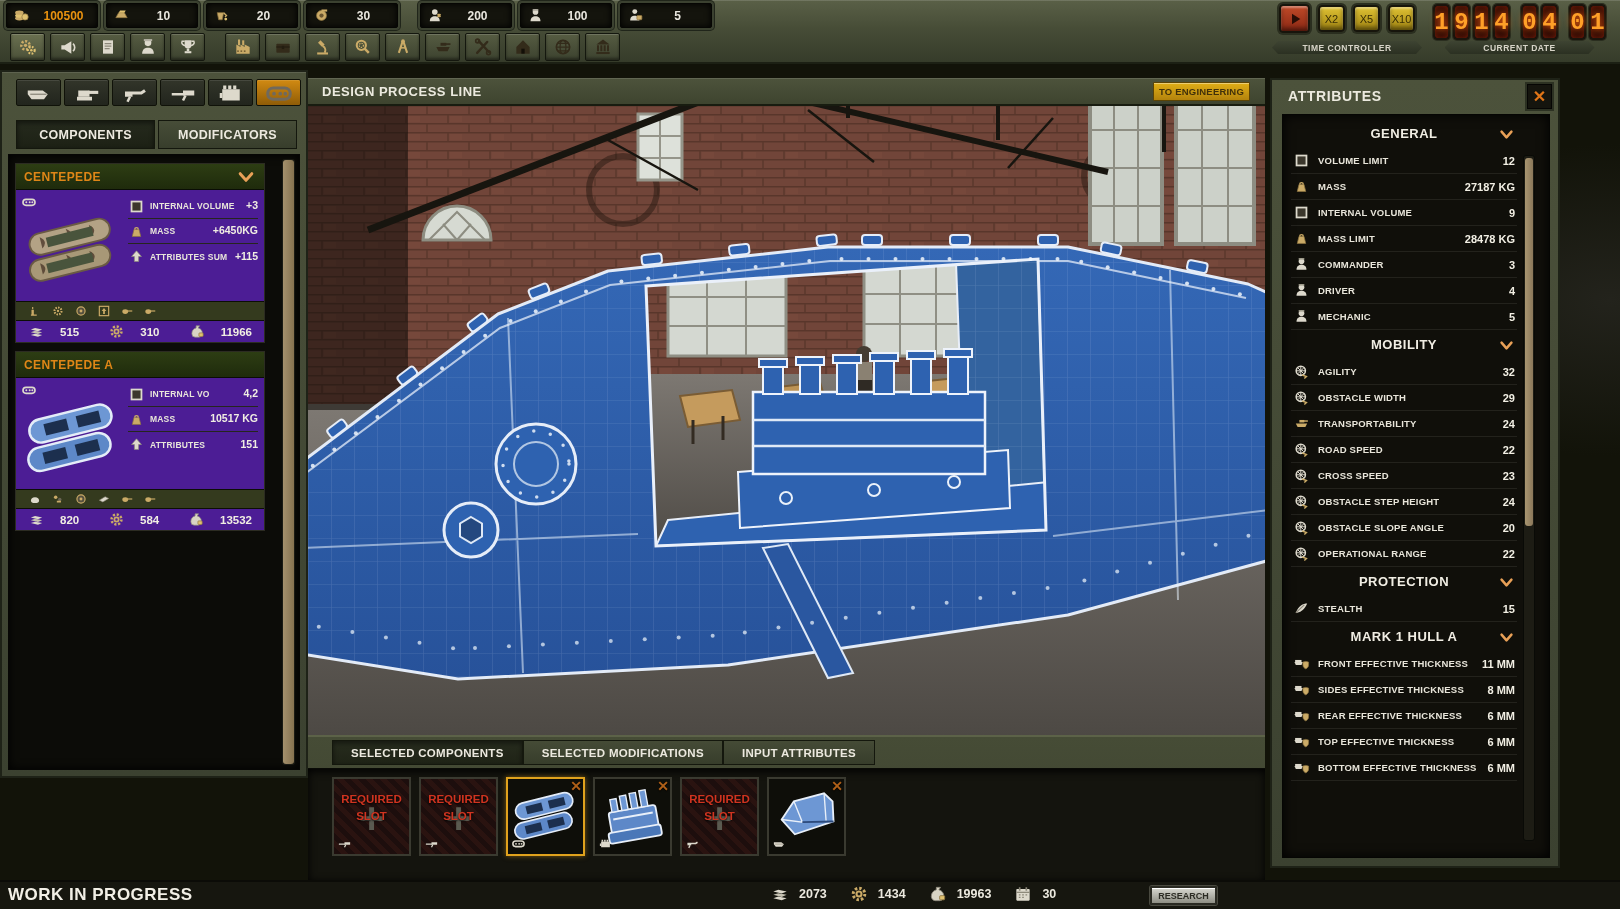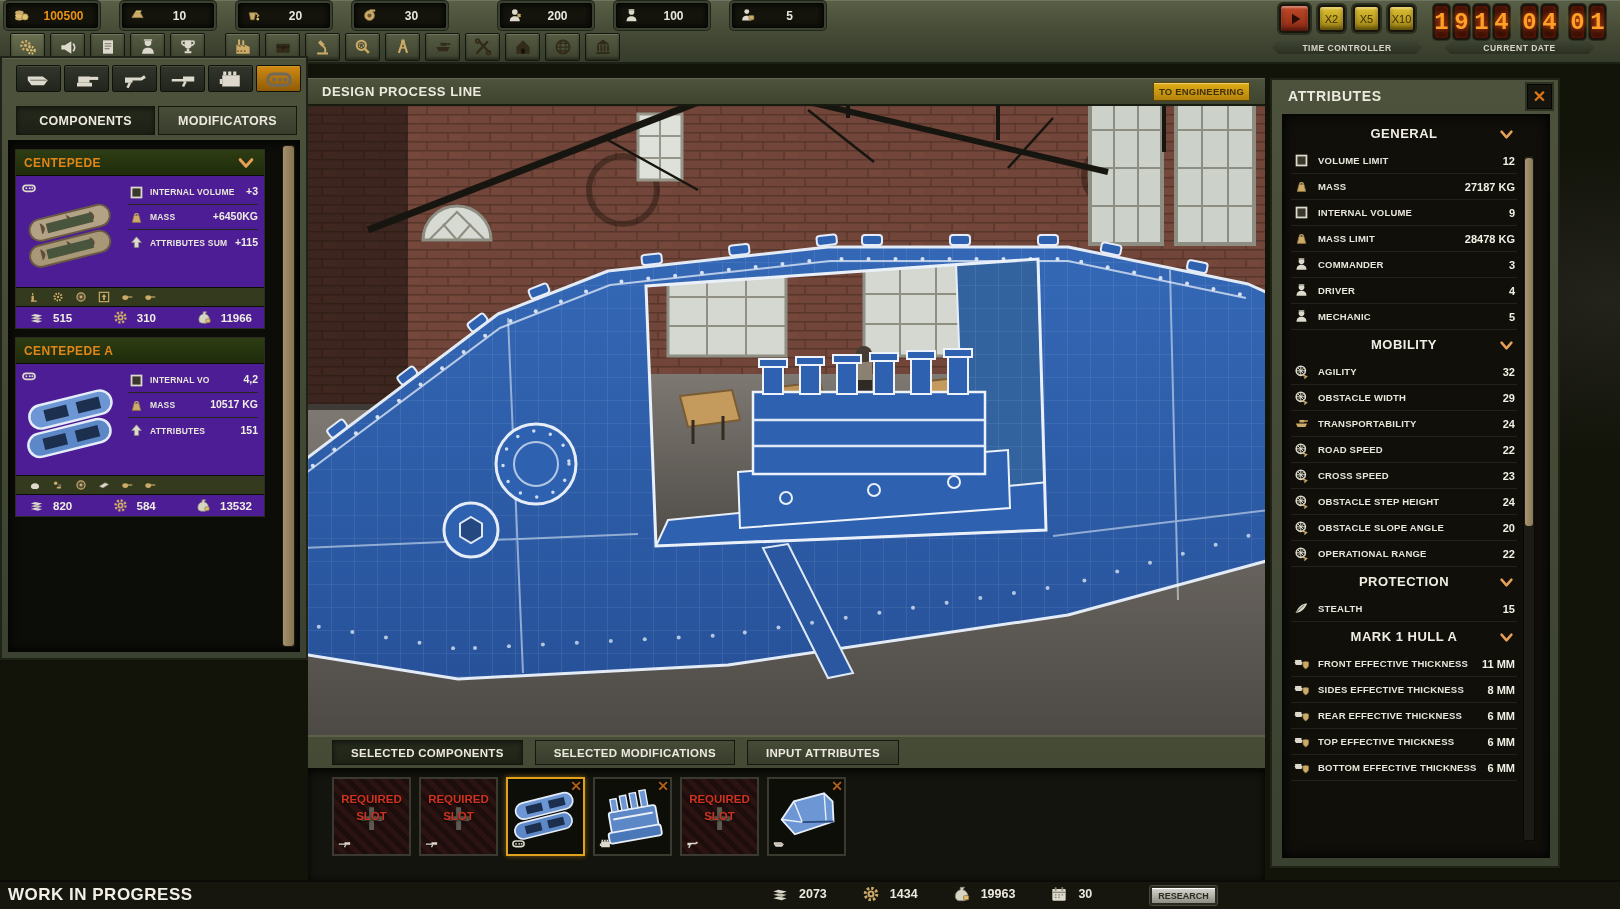--- a/index.html
+++ b/index.html
@@ -6,21 +6,21 @@
   html,body { width:1620px; height:909px; overflow:hidden; }
   body { font-family:"Liberation Sans", sans-serif; background:#14150e; }
   .app { position:relative; width:1620px; height:909px; background:
     radial-gradient(420px 260px at 1610px 300px, #23231c 0%, #121309 60%),
     linear-gradient(#1a1b13,#14150e); }
 
   
   .topbar { position:absolute; left:0; top:0; width:1620px; height:64px;
     background:linear-gradient(#5a6047,#474d37 45%,#363c2a);
     border-bottom:2px solid #1c2014; box-shadow:inset 0 1px 0 rgba(255,255,255,.14); }
-  .res-row { position:absolute; left:6px; top:3px; display:flex; gap:24px; align-items:center; }
+  .res-row { position:absolute; left:6px; top:3px; display:flex; gap:8px; align-items:center; }
   .chip { width:92px; height:25px; background:#14140d; border:1px solid #060603; border-radius:2px;
     box-shadow:0 0 0 2px #3b4130, 0 0 0 3px #20251a, inset 0 0 6px #000;
     display:flex; align-items:center; padding:0 6px; gap:6px; }
   .chip .val { flex:1; text-align:center; color:#e8e6de; font-size:12px; font-weight:bold; }
   .chip.money .val { color:#e9920f; }
   .chip-gap { width:6px; }
   .menu-row { position:absolute; left:10px; top:33px; display:flex; gap:5px; align-items:center; }
   .mbtn { width:35px; height:28px; background:linear-gradient(#565c42,#3c422f);
     border:1px solid #14170e; border-radius:2px; display:flex; align-items:center; justify-content:center;
     box-shadow:inset 0 1px 0 rgba(255,255,255,.16), inset 0 -2px 3px rgba(0,0,0,.4); cursor:pointer; }
@@ -43,21 +43,21 @@
     display:flex; align-items:center; justify-content:center; white-space:nowrap; }
   .date-digits { display:flex; gap:3px; align-items:center; }
   .dgroup { display:flex; gap:3px; margin-right:8px; }
   .dgroup:last-child { margin-right:0; }
   .digit { width:17px; height:36px; background:radial-gradient(#3a0e06,#160503 80%);
     border:2px solid #1a140c; border-radius:4px; box-shadow:0 0 0 1px #2a2e1f, inset 0 0 7px #83200a;
     color:#ffa028; font-size:24px; font-weight:bold; font-family:"Liberation Mono",monospace;
     display:flex; align-items:center; justify-content:center; text-shadow:0 0 7px #ff6a10; }
 
   
-  .left-panel { position:absolute; left:0; top:56px; width:308px; height:604px;
+  .left-panel { position:absolute; left:0; top:70px; width:308px; height:708px;
     background:linear-gradient(#4c523b,#3b4130); border:2px solid #1e2217;
     box-shadow:inset 0 1px 0 rgba(255,255,255,.1); }
   .cat-row { position:absolute; left:14px; top:7px; display:flex; gap:3px; }
   .cat-btn { width:45px; height:27px; background:linear-gradient(#32352a,#22251d);
     border:1px solid #101209; border-radius:2px; display:flex; align-items:center; justify-content:center; cursor:pointer;
     box-shadow:inset 0 1px 0 rgba(255,255,255,.1); }
   .cat-btn.sel { background:linear-gradient(#d18a12,#8f5c07); }
   .cat-btn.sel svg { filter:brightness(.45) sepia(.4); }
   .tab-row { position:absolute; left:14px; top:48px; display:flex; gap:3px; }
   .ltab { width:139px; height:29px; display:flex; align-items:center; justify-content:center;
@@ -77,41 +77,41 @@
   .mini-ic { position:absolute; left:5px; top:4px; }
   .thumb { position:absolute; left:8px; top:18px; }
   .stats { position:absolute; left:112px; right:6px; top:4px; }
   .srow { display:flex; align-items:center; gap:5px; height:25px; border-bottom:1px solid #26261d; }
   .srow:last-child { border-bottom:none; }
   .srow .lab { color:#e8e5da; font-size:8.5px; font-weight:bold; flex:1; letter-spacing:.2px; }
   .srow .val { color:#f0ede2; font-size:10.5px; font-weight:bold; text-align:right; max-width:52px; line-height:1.05; }
   .card-strip { height:20px; background:#343a1e; border-top:1px solid #0c0e06; border-bottom:1px solid #0c0e06;
     display:flex; align-items:center; gap:9px; padding:0 12px; }
   .card-foot { height:21px; display:flex; align-items:center; justify-content:space-between; padding:0 12px; }
-  .cost { display:flex; align-items:center; gap:8px; color:#f0ede2; font-size:11.5px; font-weight:bold; }
+  .cost { display:flex; align-items:center; gap:15px; color:#f0ede2; font-size:11.5px; font-weight:bold; }
 
   
   .viewport { position:absolute; left:308px; top:78px; width:957px; height:657px; overflow:hidden; background:#2a2520; }
   .scene { position:absolute; left:0; top:0; width:957px; height:657px; }
   .vp-header { position:absolute; left:0; top:0; width:957px; height:28px;
     background:linear-gradient(#4d533c,#3e442f); border-bottom:2px solid #181c10;
     box-shadow:inset 0 1px 0 rgba(255,255,255,.12); display:flex; align-items:center; }
   .vp-title { color:#eceadf; font-size:13px; font-weight:bold; letter-spacing:.5px; margin-left:14px; }
   .name-input { position:absolute; left:338px; top:3px; width:326px; height:21px; background:#0d0d09;
     border:1px solid #050504; border-radius:2px; color:#e08818; font-size:12px; font-weight:bold;
     padding:0 8px; box-shadow:inset 0 0 6px #000; outline:none; font-family:"Liberation Sans",sans-serif; }
   .eng-btn { position:absolute; right:15px; top:4px; width:97px; height:19px;
     background:linear-gradient(#e0ae17,#b3830c); border:1px solid #5c4405; border-radius:1px;
     color:#40300a; font-size:9.5px; font-weight:bold; display:flex; align-items:center; justify-content:center;
     box-shadow:inset 0 1px 0 rgba(255,255,255,.4); cursor:pointer; letter-spacing:.2px; }
 
   
   .bottom-panel { position:absolute; left:308px; top:735px; width:957px; height:145px;
     background:linear-gradient(#464c36,#3a402d); border-top:2px solid #5c6248; }
-  .btab-row { position:absolute; left:24px; top:3px; display:flex; gap:12px; }
+  .btab-row { position:absolute; left:24px; top:3px; display:flex; gap:0; }
   .btab { height:25px; padding:0 18px; display:flex; align-items:center; color:#ece9df;
     font-size:11.5px; font-weight:bold; letter-spacing:.3px; background:linear-gradient(#454b36,#373d2b);
     border:1px solid #141必70d; border:1px solid #14170d; cursor:pointer; }
   .btab.active { background:linear-gradient(#272c1e,#1f2316); box-shadow:inset 0 2px 5px rgba(0,0,0,.5); }
   .slot-area { position:absolute; left:0; right:0; top:31px; bottom:0; background:#14140e;
     border-top:1px solid #090a06; box-shadow:inset 0 2px 8px #000; }
   .slots { position:absolute; left:24px; top:8px; display:flex; gap:8px; }
   .slot { position:relative; width:79px; height:79px; background:#0e0e09; border:2px solid #3a3a30; }
   .slot.required { background:repeating-linear-gradient(45deg,#1d0e0d 0 5px,#2a1310 5px 10px); }
   .slot.selected { border-color:#e0a21d; box-shadow:0 0 5px rgba(224,162,29,.5); }
@@ -121,21 +121,21 @@
     font-size:11.5px; font-weight:bold; line-height:1.5; text-shadow:0 1px 2px #000; }
   .slot .corner { position:absolute; left:3px; bottom:3px; }
   .slot .xbtn { position:absolute; right:1px; top:0px; color:#b06018; font-size:14px; font-weight:bold;
     cursor:pointer; text-shadow:0 1px 1px #000; line-height:14px; }
   .slot .item { position:absolute; left:4px; top:6px; }
 
   
   .bottom-strip { position:absolute; left:0; top:880px; width:1620px; height:29px; background:#16160f;
     border-top:2px solid #0b0b07; }
   .wip { position:absolute; left:8px; top:3px; color:#f2efe6; font-size:17px; font-weight:bold; letter-spacing:.5px; }
-  .bstats { position:absolute; left:770px; top:2px; display:flex; align-items:center; gap:34px; }
+  .bstats { position:absolute; left:770px; top:2px; display:flex; align-items:center; gap:22px; }
   .bstat { display:flex; align-items:center; gap:9px; color:#ece9df; font-size:12.5px; font-weight:bold; }
   .research-btn { position:absolute; left:1150px; top:4px; width:67px; height:19px;
     background:linear-gradient(#d8d8d0,#8e8e84); border:2px solid #2a2a22; border-radius:2px;
     color:#2c2c24; font-size:9px; font-weight:bold; display:flex; align-items:center; justify-content:center;
     box-shadow:inset 0 1px 0 #fff, 0 0 0 1px #4a4a40; cursor:pointer; }
 
   
   .right-panel { position:absolute; left:1270px; top:78px; width:290px; height:790px;
     background:linear-gradient(#4c523b,#3b4130); border:2px solid #1e2217; }
   .rp-header { position:absolute; left:0; top:0; right:0; height:32px; display:flex; align-items:center; }

